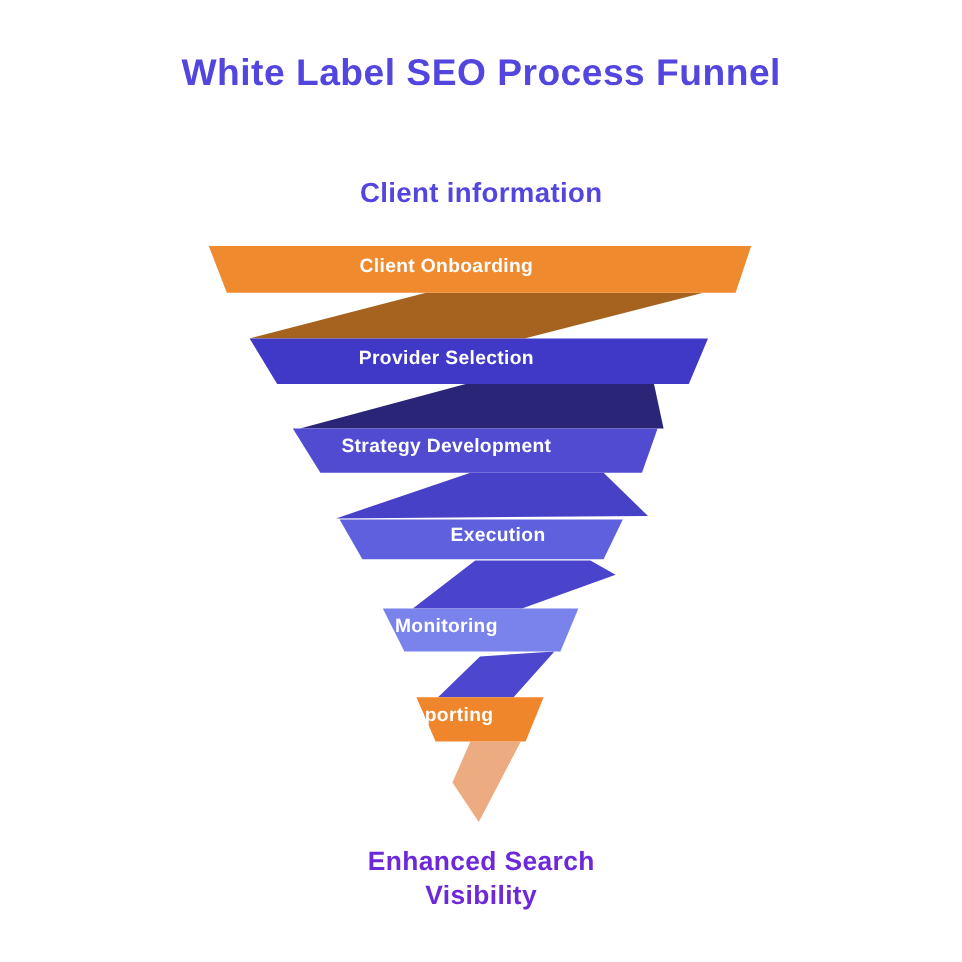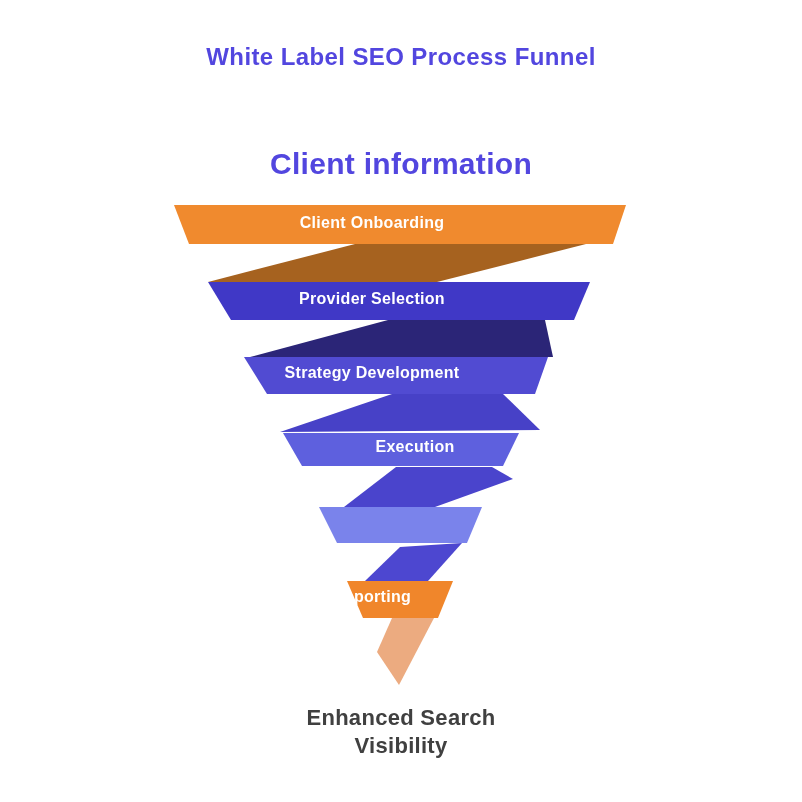--- a/index.html
+++ b/index.html
@@ -6,35 +6,35 @@
   .canvas{
     position:relative;
     width:802px;height:802px;
     background:#ffffff;
     overflow:hidden;
     font-family:"Liberation Sans", sans-serif;
   }
   .title{
     position:absolute;top:43px;left:0;width:802px;
     text-align:center;
-    font-size:24px;font-weight:bold;letter-spacing:.4px;
+    font-size:31px;font-weight:bold;letter-spacing:.4px;
     color:#5246DF;
   }
   .top-label{
     position:absolute;top:147px;left:0;width:802px;
     text-align:center;
-    font-size:30px;font-weight:bold;letter-spacing:.3px;
+    font-size:23px;font-weight:bold;letter-spacing:.3px;
     color:#5246DF;
   }
   .bottom-label{
     position:absolute;top:704px;left:271px;width:260px;
     text-align:center;
     font-size:22px;font-weight:bold;letter-spacing:.3px;
     line-height:1.28;
-    color:#404040;
+    color:#6d28d9;
   }
   .funnel-svg{position:absolute;top:0;left:0;}
   .stage-label{
     position:absolute;left:0;width:744px;height:24px;
     text-align:center;
     font-size:16px;font-weight:600;letter-spacing:.3px;
     color:#FFFFFF;
   }
   .stage-label.s1{top:214px;}
   .stage-label.s2{top:290px;}
@@ -66,17 +66,18 @@
     <polygon points="244,357 548,357 535,394 267,394" fill="#514BD2"></polygon>
     <polygon points="283,433 519,433 503,466 302,466" fill="#5E60DE"></polygon>
     <polygon points="319,507 482,507 467,543 337,543" fill="#7A83EB"></polygon>
     <polygon points="347,581 453,581 438,618 363,618" fill="#F0862B"></polygon>
   </svg>
 
   <div class="stage-label s1">Client Onboarding</div>
   <div class="stage-label s3">Strategy Development</div>
   <div class="stage-label s2">Provider Selection</div>
   <div class="stage-label s4">Execution</div>
+  <div class="stage-label s5">Monitoring</div>
   <div class="stage-label s6">Reporting</div>
 
   <div class="bottom-label">Enhanced Search Visibility</div>
 
 </div>
 
 </body></html>

